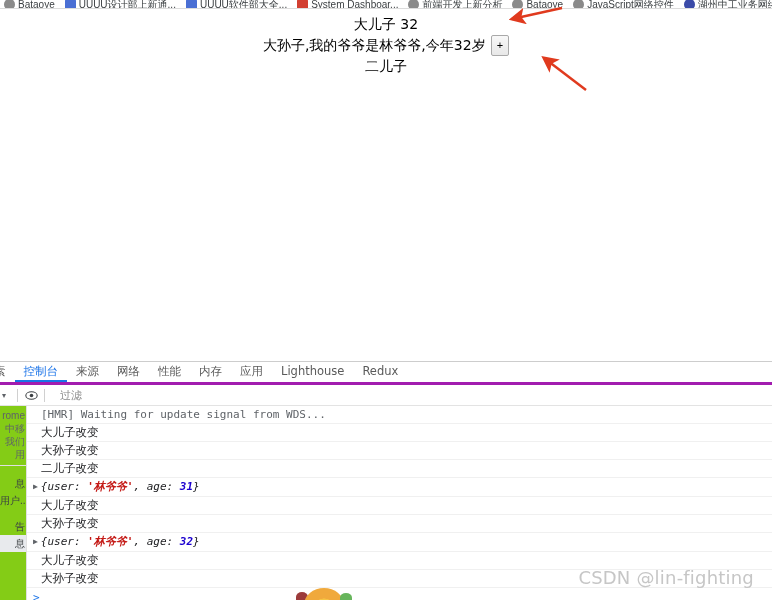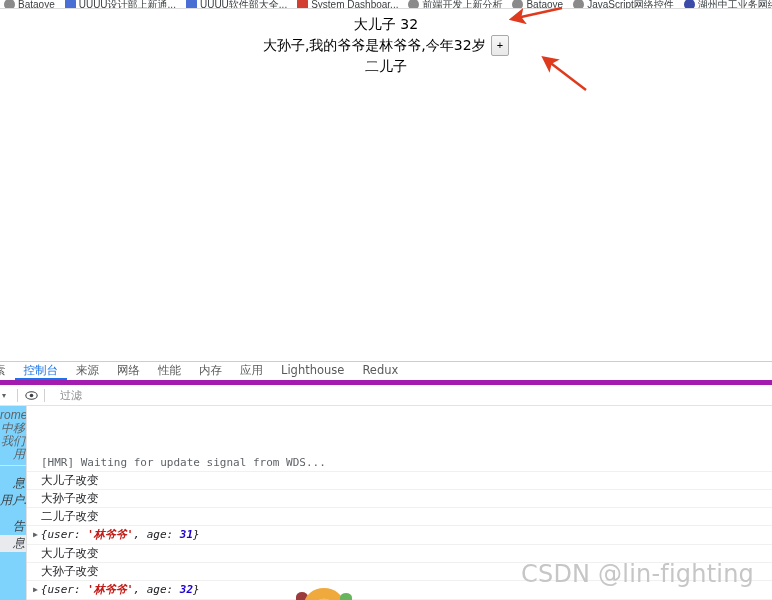--- a/index.html
+++ b/index.html
@@ -105,21 +105,21 @@
     height: 239px;
     background: #ffffff;
     border-top: 1px solid #cdcdcd;
     box-sizing: border-box;
     overflow: hidden;
   }
   .dt-tabbar {
     height: 23px;
     display: flex;
     align-items: stretch;
-    border-bottom: 5px solid #a21caf;
+    border-bottom: 3px solid #a21caf;
     background: #ffffff;
     padding-left: 0px;
     box-sizing: border-box;
   }
   .dt-tab {
     display: flex;
     align-items: center;
     padding: 0 9px;
     font-size: 11.5px;
     color: #5a5a5a;
@@ -170,27 +170,26 @@
   }
 
   .dt-body {
     display: flex;
     height: 195px;
   }
   .dt-sidebar {
     width: 27px;
     flex: 0 0 27px;
     border-right: 1px solid #e0e0e0;
-    background: #7dd3fc;
-    overflow: hidden;
-    box-sizing: border-box;
-    font-size: 12px;
+    background: #84cc16;
+    overflow: hidden;
+    box-sizing: border-box;
+    font-size: 10px;
     color: #3c4043;
     position: relative;
-    font-style: italic;
   }
   .sb-banner {
     border-bottom: 1px solid #e0e0e0;
     padding: 3px 0 4px 0;
     line-height: 13px;
     white-space: nowrap;
     overflow: hidden;
     color: #5f6368;
     text-align: right;
     padding-right: 1px;
@@ -220,21 +219,21 @@
     line-height: 13px;
     white-space: nowrap;
     color: #202124;
     min-height: 13px;
     box-sizing: border-box;
   }
   .log-row.cjk {
     font-family: Liberation Serif, serif;
     font-size: 11.5px;
   }
-  .log-row.hmr { color: #5f6368; margin-top: 48px; }
+  .log-row.hmr { color: #5f6368; }
   .log-obj {
     font-style: italic;
     padding-left: 6px;
   }
   .tri {
     display: inline-block;
     font-style: normal;
     font-size: 8px;
     color: #5f6368;
     margin-right: 3px;
@@ -248,21 +247,21 @@
     color: #1a73e8;
     font-family: "DejaVu Sans Mono", "Liberation Mono", monospace;
     font-size: 11px;
   }
 
   
   .watermark {
     position: absolute;
     right: 18px;
     bottom: 12px;
-    font-size: 24px;
+    font-size: 18px;
     color: #c6c6c6;
     font-family: "DejaVu Sans", "Liberation Sans", sans-serif;
     letter-spacing: .2px;
     white-space: nowrap;
   }
 
   
   .bottom-emoji {
     position: absolute;
     left: 296px;

